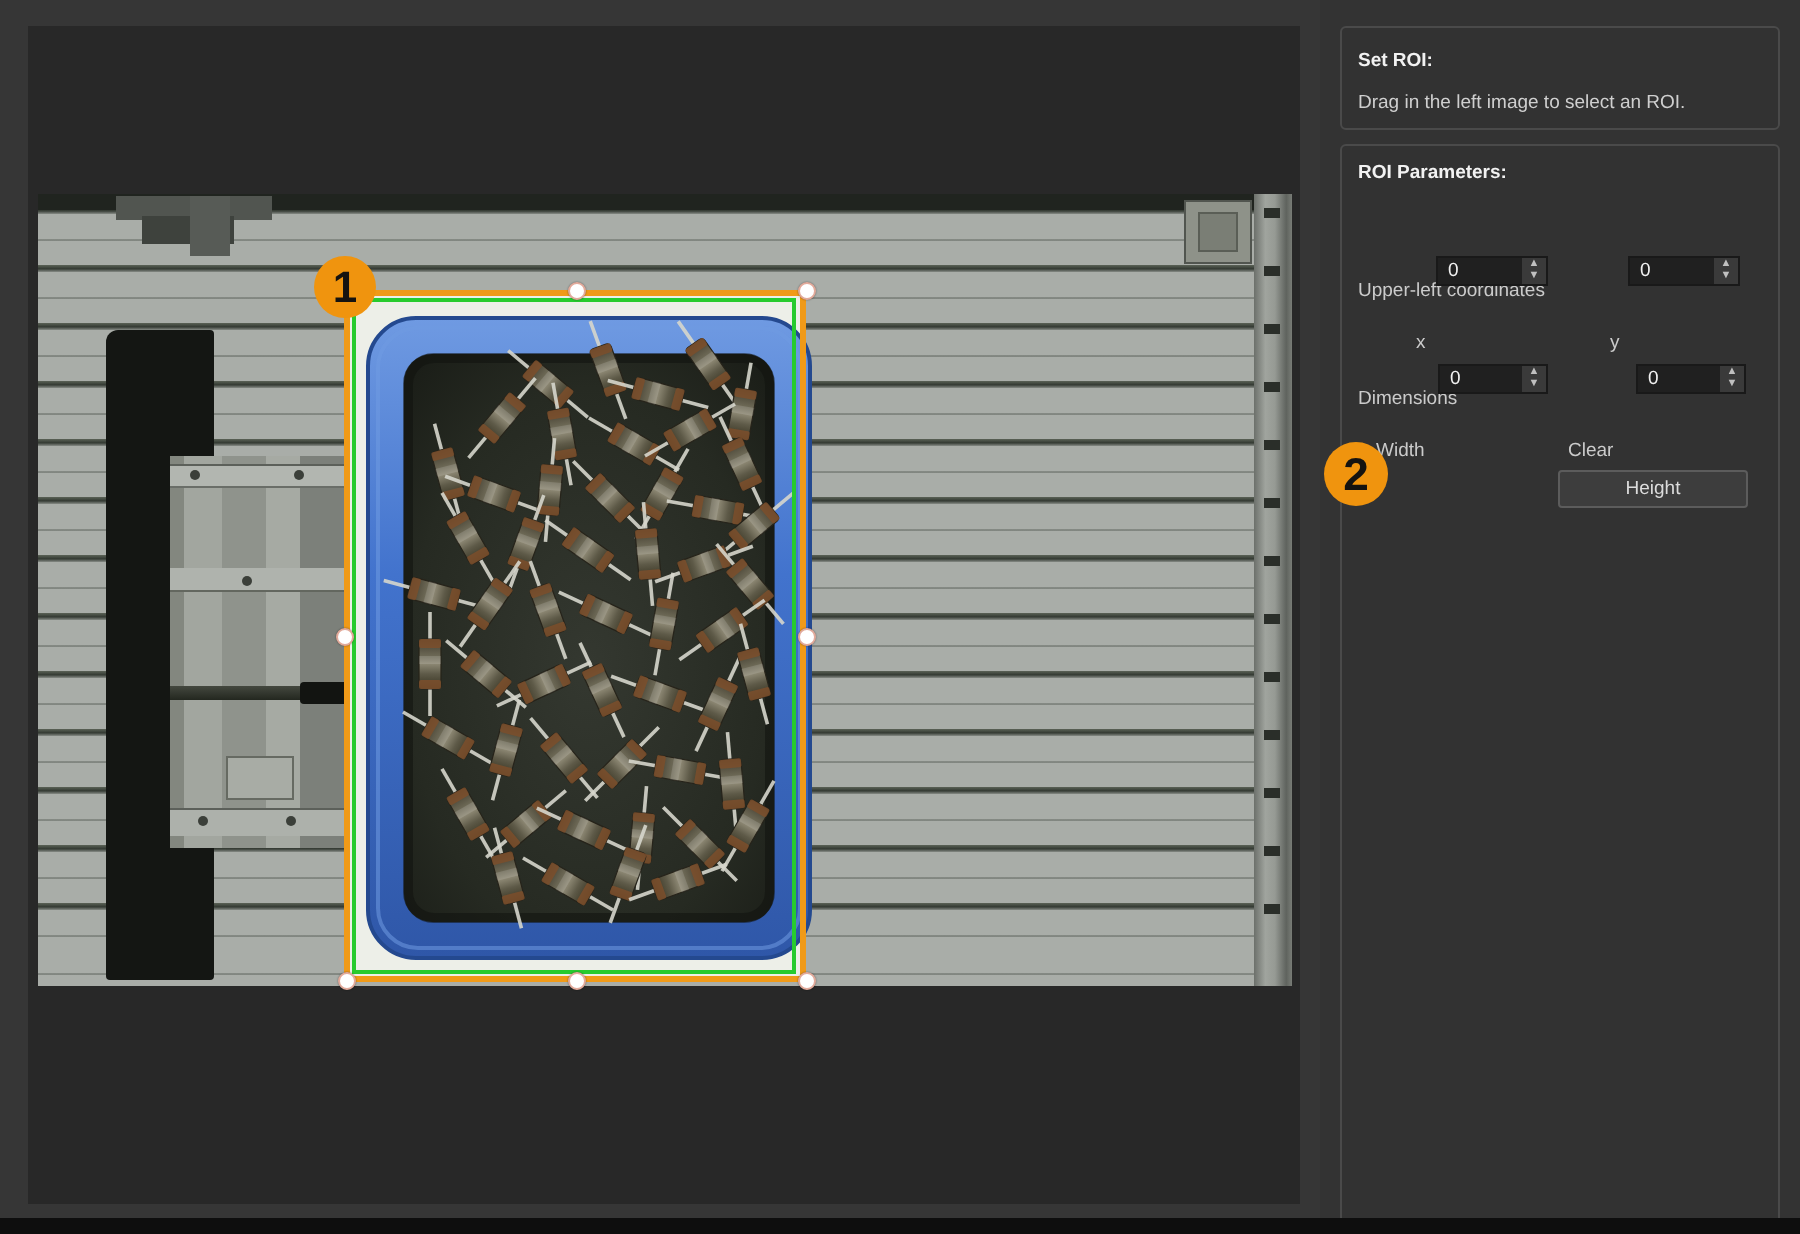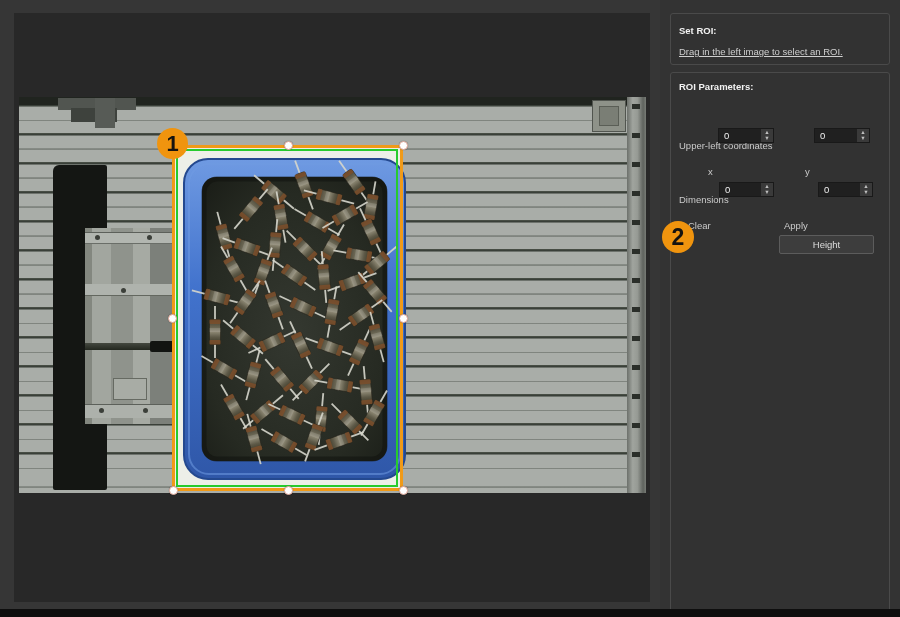--- a/index.html
+++ b/index.html
@@ -539,21 +539,21 @@
     <div class="handle" style="left:269.5px;top:472.5px;"></div>
     <div class="handle" style="left:384.5px;top:472.5px;"></div>
 
     <div class="badge badge1">1</div>
   </div>
 
   <div class="right-panel">
 
     <div class="box box1">
       <div class="box-title" style="top:11px;">Set ROI:</div>
-      <div class="box-text" style="top:32px;text-decoration:underline;">Drag in the left image to select an ROI.</div>
+      <div class="box-text" style="top:32px;">Drag in the left image to select an ROI.</div>
     </div>
 
     <div class="box box2">
       <div class="box-title" style="top:8px;">ROI Parameters:</div>
       <div class="lbl" style="left:8px;top:31px;">Upper-left coordinates</div>
 
       <div class="lbl" style="left:37px;top:57px;">x</div>
       <div class="spin" style="left:47px;top:55px;width:56px;">
         <input value="0" style="">
         <div class="spin-btns">
@@ -565,29 +565,29 @@
       <div class="spin" style="left:143px;top:55px;width:56px;">
         <input value="0" style="">
         <div class="spin-btns">
           <div>▲</div>
           <div>▼</div>
         </div>
       </div>
 
       <div class="lbl" style="left:8px;top:85px;">Dimensions</div>
 
-      <div class="lbl" style="left:17px;top:111px;">Clear</div>
+      <div class="lbl" style="left:17px;top:111px;">Width</div>
       <div class="spin" style="left:48px;top:109px;width:55px;">
         <input value="0" style="">
         <div class="spin-btns">
           <div>▲</div>
           <div>▼</div>
         </div>
       </div>
-      <div class="lbl" style="left:113px;top:111px;">Apply</div>
+      <div class="lbl" style="left:113px;top:111px;">Clear</div>
       <div class="spin" style="left:147px;top:109px;width:55px;">
         <input value="0" style="">
         <div class="spin-btns">
           <div>▲</div>
           <div>▼</div>
         </div>
       </div>
 
       <div class="btn clear-btn">Height</div>
     </div>

